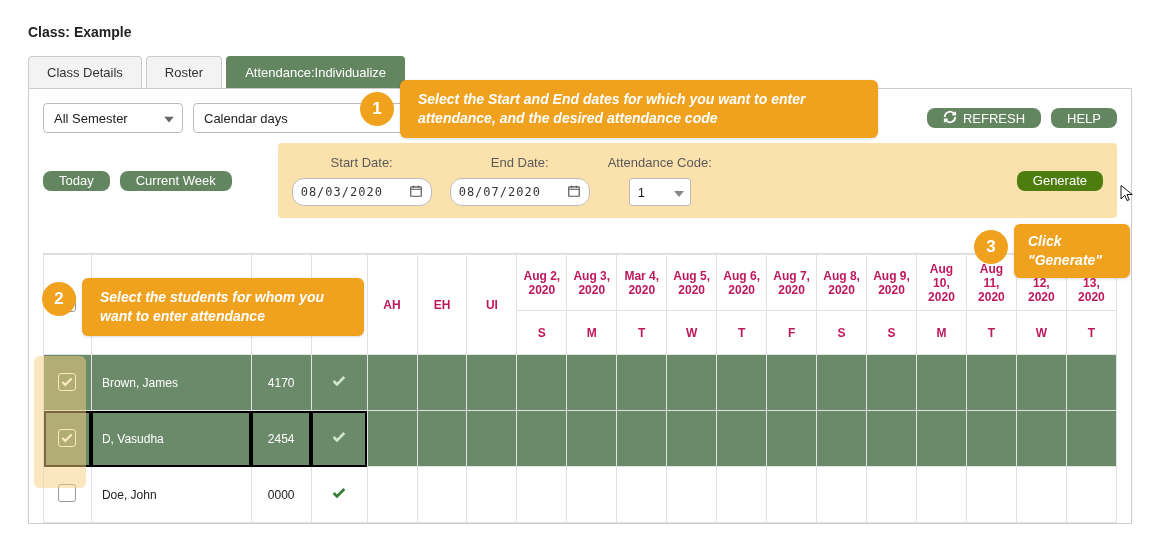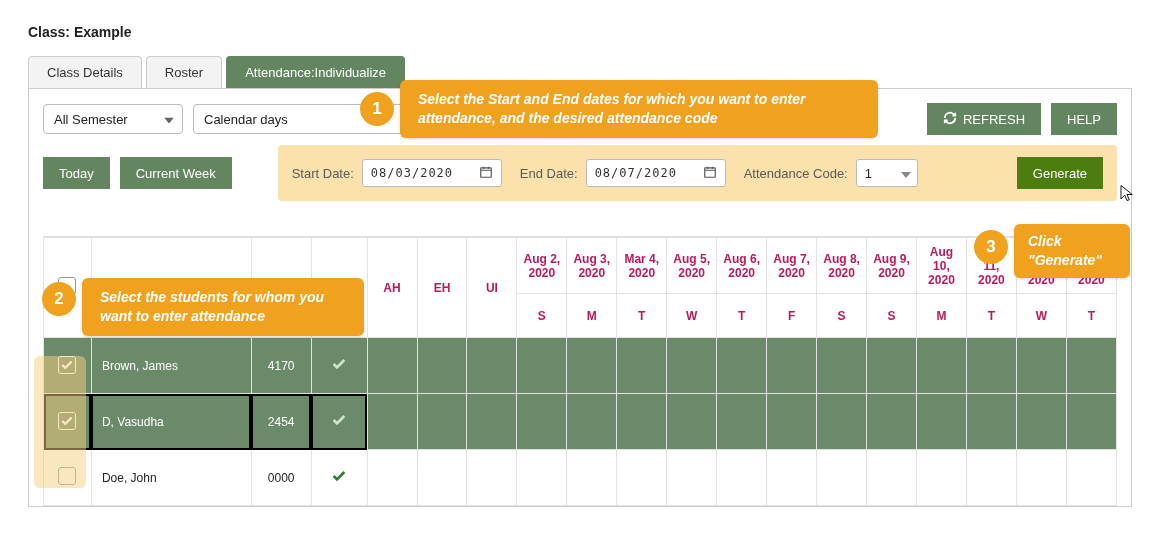--- a/index.html
+++ b/index.html
@@ -70,23 +70,23 @@
     top: 50%;
     transform: translateY(-50%);
     color: #666;
   }
   .select-semester { width: 140px; }
   .select-calendar { width: 622px; }
   .btn {
     background: #638560;
     color: #fff;
     border: none;
-    border-radius: 0;
+    border-radius: 8px;
     padding: 0 16px;
-    height: 32px;
+    height: 20px;
     cursor: pointer;
     display: inline-flex;
     align-items: center;
     gap: 6px;
     font-size: 13px;
   }
   .btn-dark {
     background: #4f6b4c;
   }
   .filter-bar {
@@ -95,25 +95,26 @@
     padding: 12px 14px;
     display: flex;
     align-items: center;
     gap: 18px;
     margin-bottom: 18px;
   }
   .date-field {
     display: flex;
     align-items: center;
     gap: 8px;
+    flex-direction: column;
   }
   .date-label { color: #5a5a5a; }
   .date-input {
     border: 1px solid #bbb;
-    border-radius: 3px;
+    border-radius: 12px;
     height: 28px;
     width: 140px;
     padding: 0 30px 0 8px;
     background: #fff;
     position: relative;
     display: flex;
     align-items: center;
     font-family: monospace;
     letter-spacing: 1px;
     font-size: 12px;

